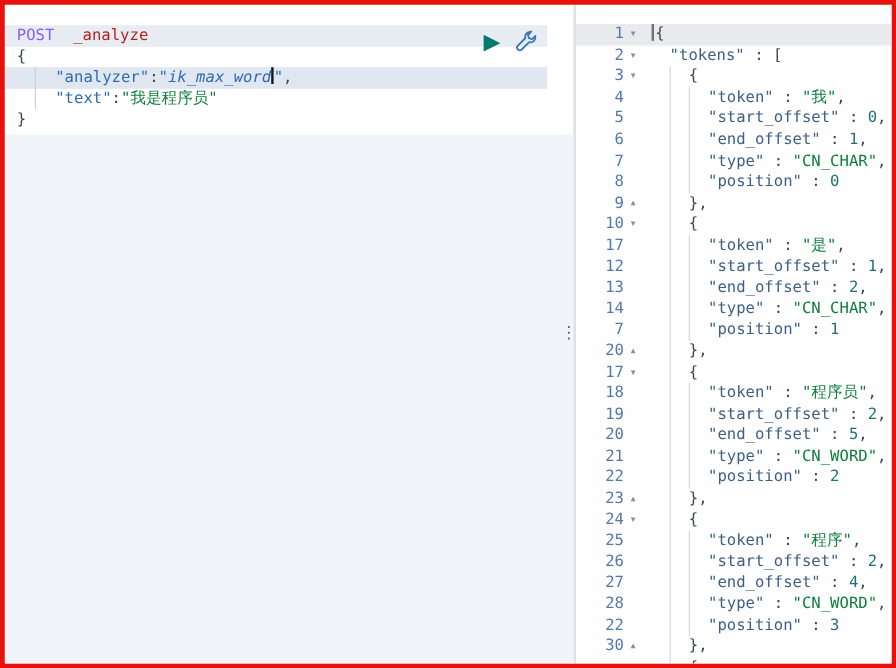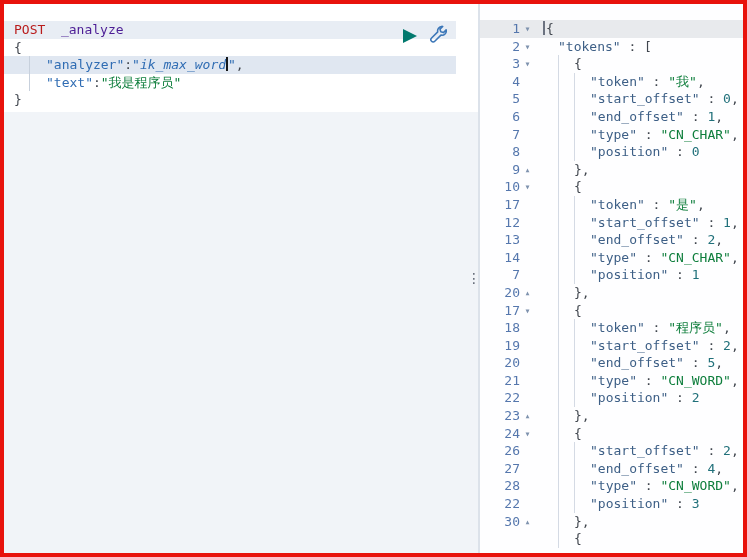--- a/index.html
+++ b/index.html
@@ -12,22 +12,22 @@
   
   .left{position:absolute;left:0;top:0;width:474px;height:549px;background:#F1F4F8;overflow:hidden;}
   .code-area{background:#FFFFFF;padding:17px 22px 3px 0;}
   .row{display:flex;height:17.6px;padding-left:10px;align-items:stretch;}
   .band1{background:#E8EDF4;}
   .band2{background:#E0E7F1;}
   .ip{width:15px;flex:none;}
   .igl{width:16px;flex:none;border-left:1px solid #C7D0DC;}
   .txt{white-space:pre;}
 
-  .meth{color:#b91c1c;}
-  .url{color:#4c1d95;}
+  .meth{color:#8b5cf6;}
+  .url{color:#b91c1c;}
   .lkey{color:#2F6CB3;}
   .lval{color:#2F6CB3;font-style:italic;}
   .g{color:#0E7E3C;}
   .p{color:#40464E;}
   .rkey{color:#3D5F86;}
   .n{color:#20707A;}
   .cursor{display:inline-block;width:2px;height:14px;background:#15181B;vertical-align:-2px;}
   .cursor2{display:inline-block;width:2px;height:14px;background:#6B7280;vertical-align:-2px;margin-right:1px;}
 
   .run-btn{position:absolute;left:399px;top:25px;width:0;height:0;cursor:pointer;
@@ -289,20 +289,29 @@
         </div>
         <div class="rrow">
           <div class="gut">24</div>
           <div class="fold">▾</div>
           <div class="lead"></div>
           <div class="ip2"></div>
           <div class="ig2"></div>
           <span class="txt"><span class="p">{</span></span>
         </div>
         <div class="rrow">
+          <div class="gut">25</div>
+          <div class="fold"></div>
+          <div class="lead"></div>
+          <div class="ip2"></div>
+          <div class="ig2"></div>
+          <div class="ig2"></div>
+          <span class="txt"><span class="rkey">"token"</span><span class="p"> : </span><span class="g">"程序"</span><span class="p">,</span></span>
+        </div>
+        <div class="rrow">
           <div class="gut">26</div>
           <div class="fold"></div>
           <div class="lead"></div>
           <div class="ip2"></div>
           <div class="ig2"></div>
           <div class="ig2"></div>
           <span class="txt"><span class="rkey">"start_offset"</span><span class="p"> : </span><span class="n">2</span><span class="p">,</span></span>
         </div>
         <div class="rrow">
           <div class="gut">27</div>

